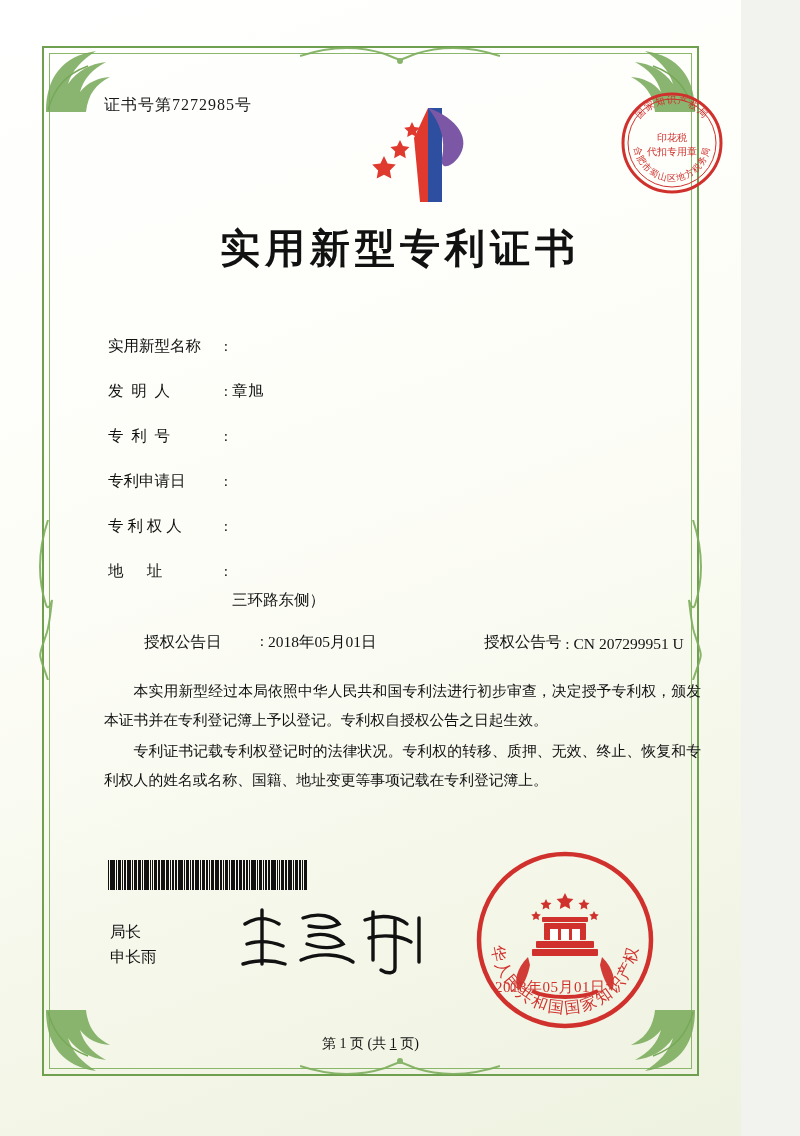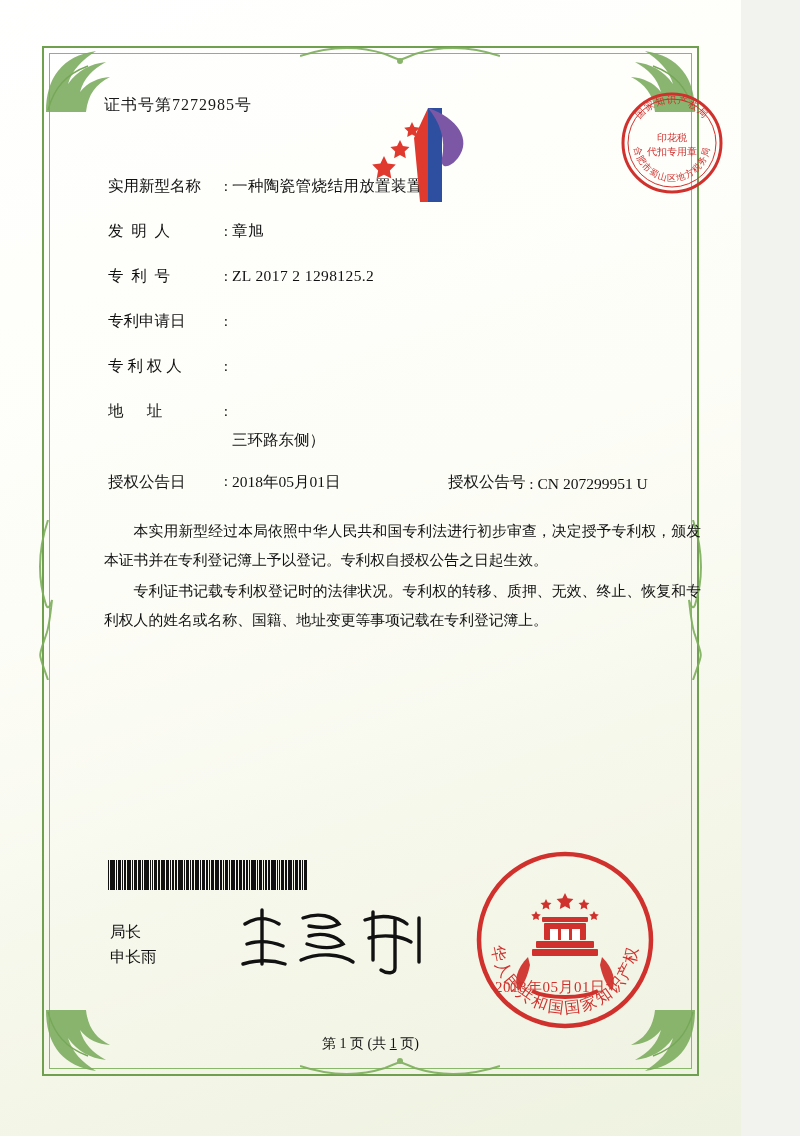--- a/index.html
+++ b/index.html
@@ -136,21 +136,21 @@
     padding-left: 124px;
     margin-top: -14px;
     margin-bottom: 21px;
     font-size: 15.5px;
   }
 
   .row-two {
     display: flex;
     margin-bottom: 8px;
   }
-  .row-two .left-part { display: flex; width: 340px; }
+  .row-two .left-part { display: flex; width: 340px; margin-left: 36px; }
   .row-two .right-part { display: flex; align-items: flex-end; }
   .row-two .f-label2 { width: 112px; flex: 0 0 112px; white-space: pre; }
 
   .paragraphs {
     margin-top: 24px;
     padding-left: 24px;
     padding-right: 6px;
     font-size: 14.8px;
     line-height: 1.95;
     color: #111;
@@ -309,39 +309,38 @@
           <textPath href="#arcTop" startOffset="50%" text-anchor="middle">国家知识产权局</textPath>
         </text>
         <text font-size="9" fill="#d0312d" font-family="'Liberation Serif',serif" letter-spacing="1">
           <textPath href="#arcBot" startOffset="50%" text-anchor="middle">合肥市蜀山区地方税务局</textPath>
         </text>
         <text x="56" y="54" font-size="10" fill="#d0312d" text-anchor="middle" font-family="'Liberation Serif',serif">印花税</text>
         <text x="56" y="68" font-size="10" fill="#d0312d" text-anchor="middle" font-family="'Liberation Serif',serif">代扣专用章</text>
       </svg>
     </div>
 
+    <div class="title">实用新型专利证书</div>
 
     <div class="fields">
 
       <div class="field-row">
         <span class="f-label">实用新型名称</span>
         <span class="f-colon">:</span>
-        <span class="f-value">一种陶瓷管烧结用放置装置</span>
       </div>
 
       <div class="field-row">
         <span class="f-label">发  明  人</span>
         <span class="f-colon">:</span>
         <span class="f-value">章旭</span>
       </div>
 
       <div class="field-row">
         <span class="f-label">专  利  号</span>
         <span class="f-colon">:</span>
-        <span class="f-value mono">ZL 2017 2 1298125.2</span>
       </div>
 
       <div class="field-row">
         <span class="f-label">专利申请日</span>
         <span class="f-colon">:</span>
       </div>
 
       <div class="field-row">
         <span class="f-label">专 利 权 人</span>
         <span class="f-colon">:</span>

